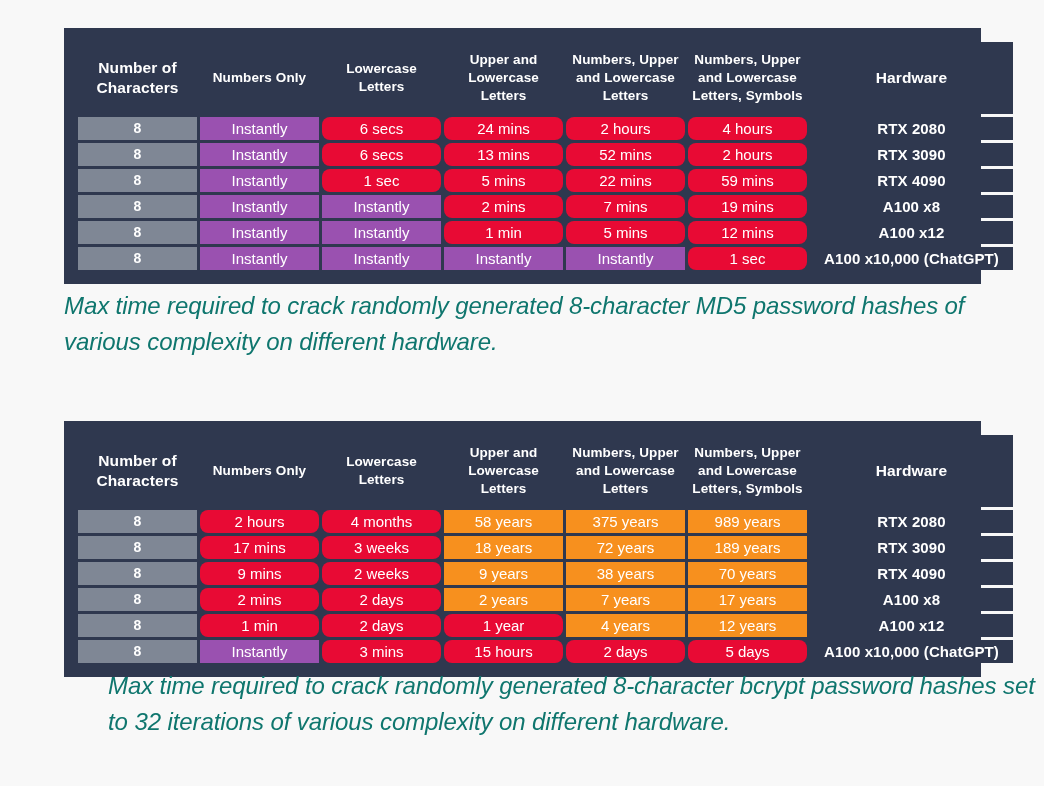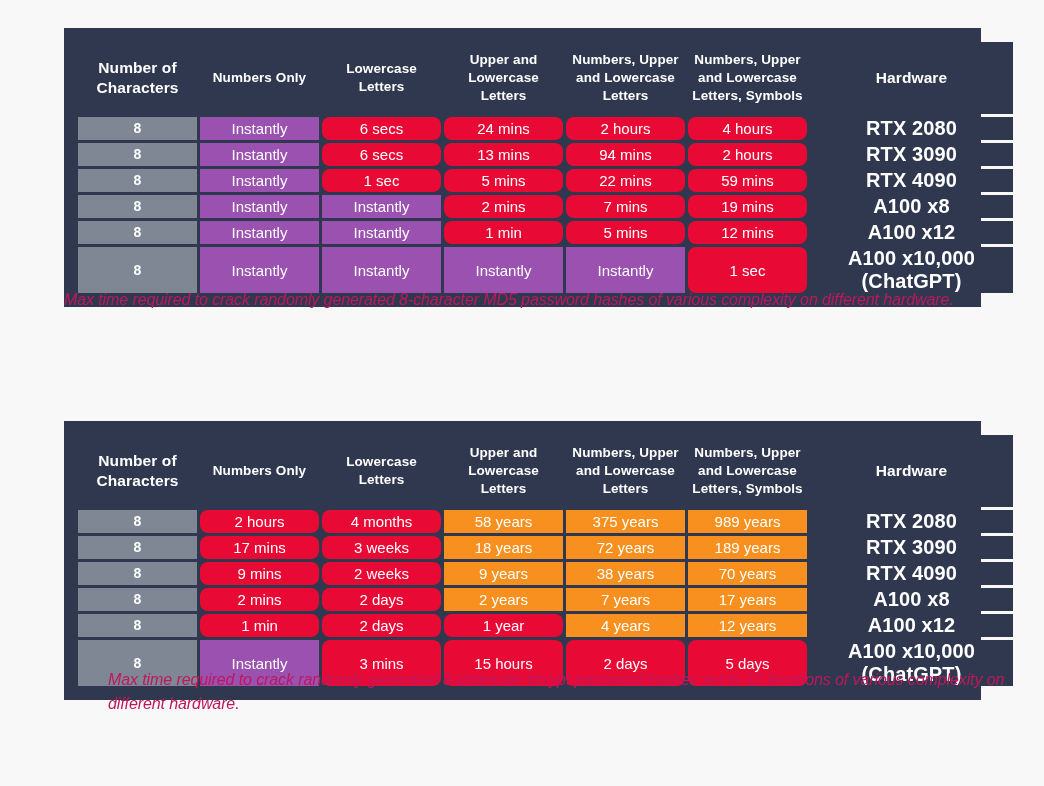--- a/index.html
+++ b/index.html
@@ -83,34 +83,34 @@
     background: #7f8795;
     font-weight: bold;
     font-size: 14px;
   }
   td.cell-purple { background: #9a51b0; }
   td.cell-red    { background: #e80a34; border-radius: 8px; }
   td.cell-orange { background: #f7901e; }
   td.cell-hw {
     background: #2f384f;
     font-weight: bold;
-    font-size: 20px;
+    font-size: 15px;
     letter-spacing: 0.1px;
   }
 
   
   .caption {
     position: absolute;
     left: 64px;
     width: 930px;
     font-family: "Liberation Sans", sans-serif;
     font-style: italic;
-    font-size: 16px;
+    font-size: 24px;
     line-height: 1.48;
-    color: #be185d;
+    color: #0f766e;
     letter-spacing: -0.1px;
   }
   .caption.first { top: 288px; }
   .caption.second { top: 668px; margin-left: 44px; }
 </style>
 </head>
 <body>
 
 <div class="page">
 
@@ -144,21 +144,21 @@
           <td class="cell-red">24 mins</td>
           <td class="cell-red">2 hours</td>
           <td class="cell-red">4 hours</td>
           <td class="cell-hw">RTX 2080</td>
         </tr>
         <tr>
           <td class="cell-num">8</td>
           <td class="cell-purple">Instantly</td>
           <td class="cell-red">6 secs</td>
           <td class="cell-red">13 mins</td>
-          <td class="cell-red">94 mins</td>
+          <td class="cell-red">52 mins</td>
           <td class="cell-red">2 hours</td>
           <td class="cell-hw">RTX 3090</td>
         </tr>
         <tr>
           <td class="cell-num">8</td>
           <td class="cell-purple">Instantly</td>
           <td class="cell-red">1 sec</td>
           <td class="cell-red">5 mins</td>
           <td class="cell-red">22 mins</td>
           <td class="cell-red">59 mins</td>

